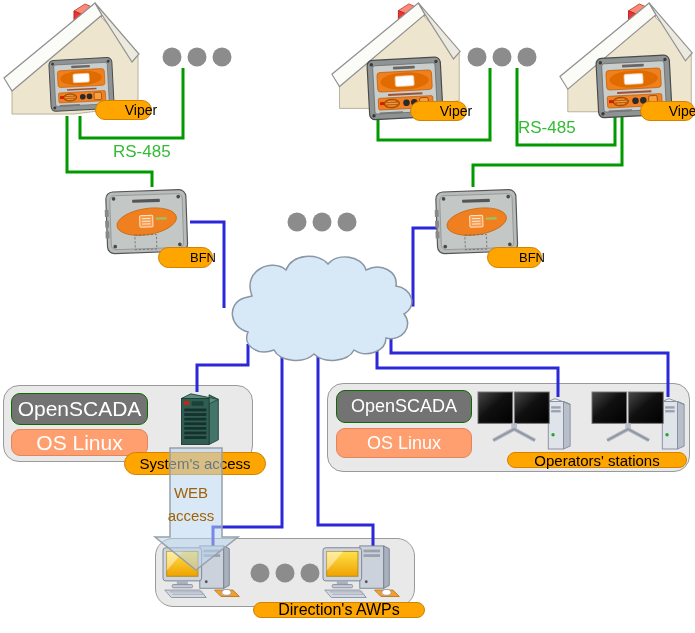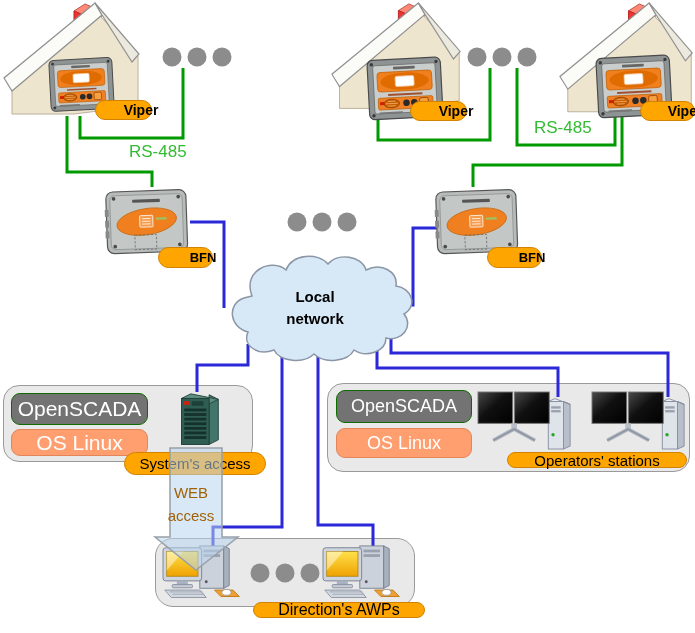--- a/index.html
+++ b/index.html
@@ -10,29 +10,29 @@
   .group-box {
     position:absolute; background:#e9e9e9; border:1.5px solid #9a9a9a;
     border-radius:16px; z-index:0; box-sizing:border-box;
   }
   .scene { position:absolute; left:0; top:0; z-index:1; }
   .pill {
     position:absolute; background:#FFA500; border:1.5px solid #d08200;
     border-radius:13px; color:#000; display:flex; align-items:center;
     justify-content:center; z-index:4; box-sizing:border-box; white-space:nowrap;
   }
-  .pill.bold { font-weight:bold;padding-left:35px; }
+  .pill.bold { font-weight:normal;padding-left:35px; }
   .sw-pill {
     position:absolute; display:flex; align-items:center; justify-content:center;
     color:#fff; border-radius:9px; z-index:4; box-sizing:border-box; white-space:nowrap;
   }
   .sw-green { background:#737373; border:1.5px solid #0e6b00; }
   .sw-salmon { background:#FF9F70; border:1.5px solid #e2855a; }
   .bus-label {
-    position:absolute; color:#33BB33; font-size:17px; z-index:4; white-space:nowrap;padding-left:16px;
+    position:absolute; color:#33BB33; font-size:17px; z-index:4; white-space:nowrap;
   }
   .cloud-label {
     position:absolute; left:278px; top:286px; width:74px; text-align:center;
     font-weight:bold; font-size:15px; line-height:1.45; color:#000; z-index:3;
   }
   .web-arrow { position:absolute; left:150px; top:445px; z-index:5; }
   .web-label {
     position:absolute; left:160px; top:481px; width:62px; text-align:center;
     font-size:15px; line-height:1.55; color:#a16207; z-index:6;
   }
@@ -214,21 +214,20 @@
          C 258 356, 242 346, 248 332
          C 230 328, 226 304, 244 298 Z" fill="#D7E8F6" stroke="#8a95a5" stroke-width="1.5"></path>
 
     <use href="#server" transform="translate(176,392) scale(0.92)"></use>
     <use href="#workstation" transform="translate(478,392) scale(0.95)"></use>
     <use href="#workstation" transform="translate(592,392) scale(0.95)"></use>
     <use href="#awp" transform="translate(163,545) scale(0.92)"></use>
     <use href="#awp" transform="translate(323,545) scale(0.92)"></use>
   </svg>
 
-  <div class="cloud-label">Local network</div>
 
   <div class="bus-label" style="left:113px; top:142px;">RS-485</div>
   <div class="bus-label" style="left:518px; top:118px;">RS-485</div>
 
   <div class="pill bold" style="left:95px; top:100px; width:57px; height:20px; font-size:14px;">Viper</div>
   <div class="pill bold" style="left:410px; top:101px; width:57px; height:20px; font-size:14px;">Viper</div>
   <div class="pill bold" style="left:640px; top:101px; width:55px; height:20px; font-size:14px;">Viper</div>
   <div class="pill bold" style="left:158px; top:247px; width:55px; height:21px; font-size:13px;">BFN</div>
   <div class="pill bold" style="left:487px; top:247px; width:55px; height:21px; font-size:13px;">BFN</div>
 

